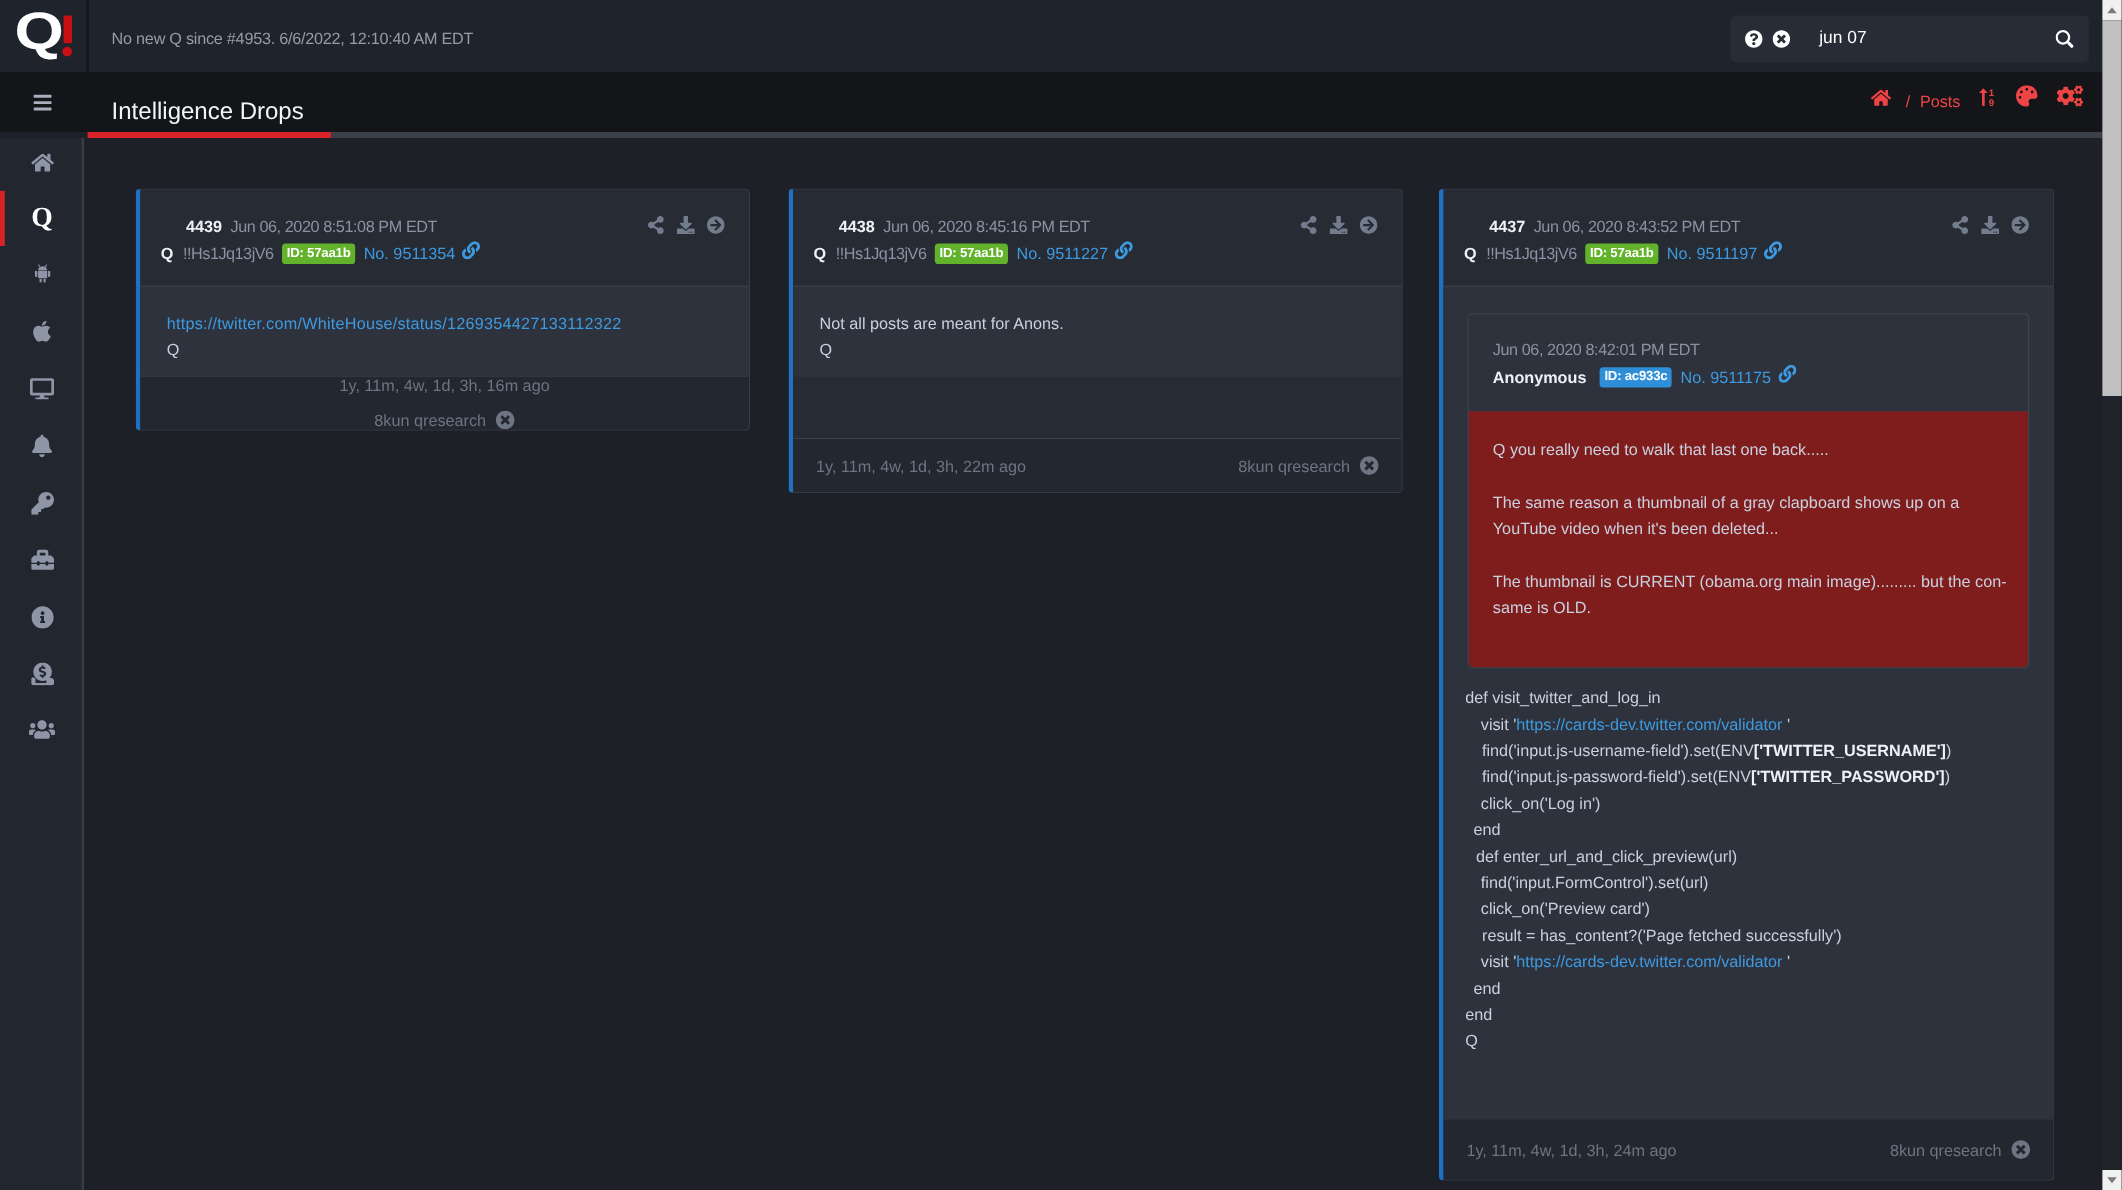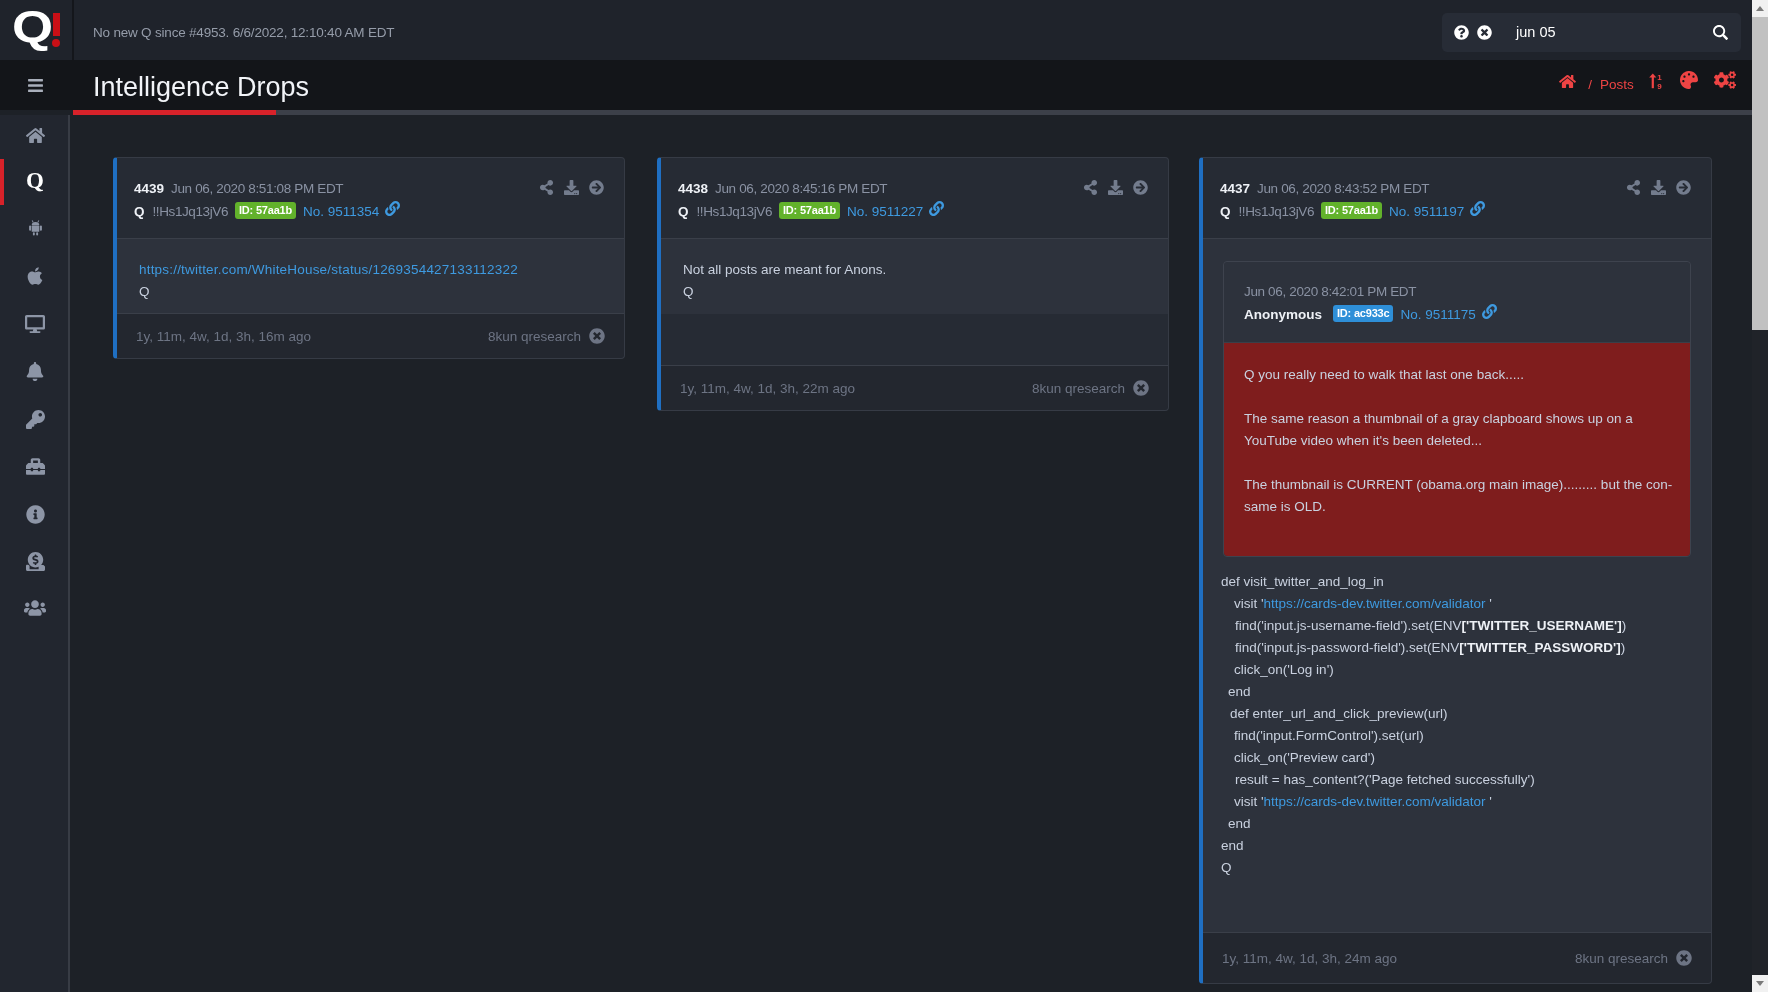--- a/index.html
+++ b/index.html
@@ -12,36 +12,36 @@
 #logo .exdot { position:absolute; left:52px; top:39px; width:8px; height:8px; border-radius:50%; background:#c90f16; }
 #status { position:absolute; left:93px; top:25px; font-size:13.5px; letter-spacing:-0.2px; color:#959ca9; }
 #searchbox { position:absolute; left:1442px; top:13px; width:299px; height:39px; background:#272c36; border-radius:5px; }
 #searchbox .qc { position:absolute; left:12px; top:12px; color:#fff; }
 #searchbox .xc { position:absolute; left:35px; top:12px; color:#fff; }
 #searchbox .txt { position:absolute; left:74px; top:11px; font-size:14.5px; color:#fff; }
 #searchbox .mag { position:absolute; right:13px; top:12px; color:#fff; }
 
 #navbar { position:absolute; left:0; top:60px; width:1768px; height:50px; background:#131519; }
 #hamb { position:absolute; left:27px; top:17px; color:#a9afbb; }
-#title { position:absolute; left:93px; top:12px; font-size:27px; color:#f2f4f8; }
+#title { position:absolute; left:93px; top:22px; font-size:20px; color:#f2f4f8; }
 #underline-red { position:absolute; left:73px; top:110px; width:203px; height:5px; background:#d8222a; }
 #underline-gray { position:absolute; left:276px; top:110px; width:1492px; height:5px; background:#3c4049; }
 #crumbs { position:absolute; right:32px; top:60px; height:50px; line-height:50px; color:#ef4444; font-size:13.5px; white-space:nowrap; }
 #crumbs .ic { display:inline-block; vertical-align:middle; }
 
 #sidebar { position:absolute; left:0; top:115px; width:70px; height:877px; background:#22262f; border-right:2px solid #383c45; }
 .sideic { position:absolute; left:0; width:70px; text-align:center; color:#8d95a6; }
 .sideic svg { display:inline-block; }
 #redbar { position:absolute; left:0; top:159px; width:4px; height:46px; background:#d8222a; }
 
 .card { position:absolute; background:#262b34; border:1px solid #363b45; border-left:4px solid #1f6fc2; border-radius:4px; }
 .chead { position:relative; height:80px; padding:19px 20px 0 17px; font-size:13.5px; }
 .chead .row1 { line-height:23px; white-space:nowrap; }
 .chead .row2 { line-height:23px; white-space:nowrap; }
-.num { font-weight:bold; color:#eef1f6; }
+.num { font-weight:bold; color:#eef1f6;margin-left:21px; }
 .date { color:#8a92a3; margin-left:7px; letter-spacing:-0.35px; }
 .hicons { position:absolute; right:20px; top:22px; color:#737c8d; }
 .hicons svg { margin-left:6px; }
 .qname { font-weight:bold; color:#eef1f6; }
 .trip { color:#8a92a3; margin-left:8px; letter-spacing:-0.4px; }
 .badge { display:inline-block; font-size:11px; font-weight:bold; color:#fff; padding:2px 4px; border-radius:3px; margin-left:7px; position:relative; top:-2px; line-height:12.5px; letter-spacing:-0.2px; }
 .badge.green { background:#62b22b; }
 .badge.blue { background:#2e8fd8; }
 .no { color:#3e9ae0; margin-left:7px; }
 .linkic { color:#3e9ae0; margin-left:6px; }
@@ -77,21 +77,21 @@
       <div class="exdot"></div>
     </div>
   <div id="status">No new Q since #4953. 6/6/2022, 12:10:40 AM EDT</div>
   <div id="searchbox">
     <span class="qc"><svg width="15" height="15" viewBox="0 0 512 512" fill="currentColor">
           <path d="M504 256c0 136.997-111.043 248-248 248S8 392.997 8 256C8 119.083 119.043 8 256 8s248 111.083 248 248zM262.655 90c-54.497 0-89.255 22.957-116.549 63.758-3.536 5.286-2.353 12.415 2.715 16.258l34.699 26.31c5.205 3.947 12.621 3.008 16.665-2.122 17.864-22.658 30.113-35.797 57.303-35.797 20.429 0 45.698 13.148 45.698 32.958 0 14.976-12.363 22.667-32.534 33.976C247.128 238.528 216 254.941 216 296v4c0 6.627 5.373 12 12 12h56c6.627 0 12-5.373 12-12v-1.333c0-28.462 83.186-29.647 83.186-106.667 0-58.002-60.165-102-116.531-102zM256 338c-25.365 0-46 20.635-46 46 0 25.364 20.635 46 46 46s46-20.636 46-46c0-25.365-20.635-46-46-46z"></path>
         </svg></span>
     <span class="xc"><svg width="15" height="15" viewBox="0 0 512 512" fill="currentColor">
           <path d="M256 8C119 8 8 119 8 256s111 248 248 248 248-111 248-248S393 8 256 8zm121.6 313.1c4.7 4.7 4.7 12.3 0 17L338 377.6c-4.7 4.7-12.3 4.7-17 0L256 312l-65.1 65.6c-4.7 4.7-12.3 4.7-17 0L134.4 338c-4.7-4.7-4.7-12.3 0-17l65.6-65-65.6-65.1c-4.7-4.7-4.7-12.3 0-17l39.6-39.6c4.7-4.7 12.3-4.7 17 0l65 65.7 65.1-65.6c4.7-4.7 12.3-4.7 17 0l39.6 39.6c4.7 4.7 4.7 12.3 0 17L312 256l65.6 65.1z"></path>
         </svg></span>
-    <span class="txt">jun 05</span>
+    <span class="txt">jun 07</span>
     <span class="mag"><svg width="15" height="15" viewBox="0 0 512 512" fill="currentColor">
           <path d="M505 442.7L405.3 343c-4.5-4.5-10.6-7-17-7H372c27.6-35.3 44-79.7 44-128C416 93.1 322.9 0 208 0S0 93.1 0 208s93.1 208 208 208c48.3 0 92.7-16.4 128-44v16.3c0 6.4 2.5 12.5 7 17l99.7 99.7c9.4 9.4 24.6 9.4 33.9 0l28.3-28.3c9.4-9.3 9.4-24.5.1-33.9zm-297-89.7c-79.5 0-144-64.3-144-144 0-79.5 64.3-144 144-144 79.5 0 144 64.3 144 144 0 79.5-64.3 144-144 144z"></path>
         </svg></span>
   </div>
 </div>
 <div id="navbar">
   <span id="hamb"><svg width="17" height="17" viewBox="0 0 448 512" fill="currentColor">
         <path d="M16 132h416c8.837 0 16-7.163 16-16V76c0-8.837-7.163-16-16-16H16C7.163 60 0 67.163 0 76v40c0 8.837 7.163 16 16 16zm0 160h416c8.837 0 16-7.163 16-16v-40c0-8.837-7.163-16-16-16H16c-8.837 0-16 7.163-16 16v40c0 8.837 7.163 16 16 16zm0 160h416c8.837 0 16-7.163 16-16v-40c0-8.837-7.163-16-16-16H16c-8.837 0-16 7.163-16 16v40c0 8.837 7.163 16 16 16z"></path>
       </svg></span>
   <span id="title">Intelligence Drops</span>
@@ -175,21 +175,21 @@
         </svg>
       <svg width="15" height="15" viewBox="0 0 512 512" fill="currentColor">
           <path d="M256 8c137 0 248 111 248 248S393 504 256 504 8 393 8 256 119 8 256 8zm-28.9 143.6l75.5 72.4H120c-13.3 0-24 10.7-24 24v16c0 13.3 10.7 24 24 24h182.6l-75.5 72.4c-9.7 9.3-9.9 24.8-.4 34.3l11 10.9c9.4 9.4 24.6 9.4 33.9 0L404.3 273c9.4-9.4 9.4-24.6 0-33.9L271.6 106.3c-9.4-9.4-24.6-9.4-33.9 0l-11 10.9c-9.5 9.6-9.3 25.1.4 34.4z"></path>
         </svg>
     </div>
   </div>
   <div class="cbody" style="height:76px; padding:20px 20px 0 22px; line-height:22px;">
     <div><a href="#" class="urlwide">https://twitter.com/WhiteHouse/status/1269354427133112322</a></div>
     <div>Q</div>
   </div>
-  <div class="cfoot" style="height:45px;">
+  <div class="cfoot" style="height:45px;flex-direction:column;">
     <span>1y, 11m, 4w, 1d, 3h, 16m ago</span>
     <span class="r">8kun qresearch<svg width="16" height="16" viewBox="0 0 512 512" fill="currentColor">
           <path d="M256 8C119 8 8 119 8 256s111 248 248 248 248-111 248-248S393 8 256 8zm121.6 313.1c4.7 4.7 4.7 12.3 0 17L338 377.6c-4.7 4.7-12.3 4.7-17 0L256 312l-65.1 65.6c-4.7 4.7-12.3 4.7-17 0L134.4 338c-4.7-4.7-4.7-12.3 0-17l65.6-65-65.6-65.1c-4.7-4.7-4.7-12.3 0-17l39.6-39.6c4.7-4.7 12.3-4.7 17 0l65 65.7 65.1-65.6c4.7-4.7 12.3-4.7 17 0l39.6 39.6c4.7 4.7 4.7 12.3 0 17L312 256l65.6 65.1z"></path>
         </svg></span>
   </div>
 </div>
 
 <div class="card" id="card2" style="left:657px; top:157px; width:512px; height:254px;">
   <div class="chead">
     <div class="row1"><span class="num">4438</span><span class="date">Jun 06, 2020 8:45:16 PM EDT</span></div>

